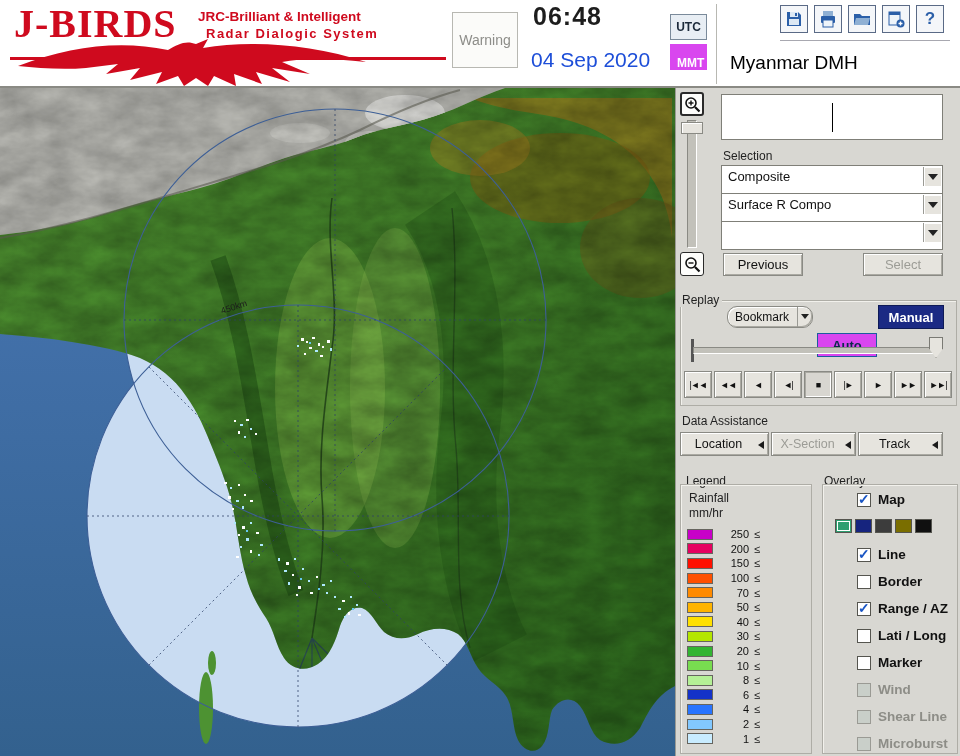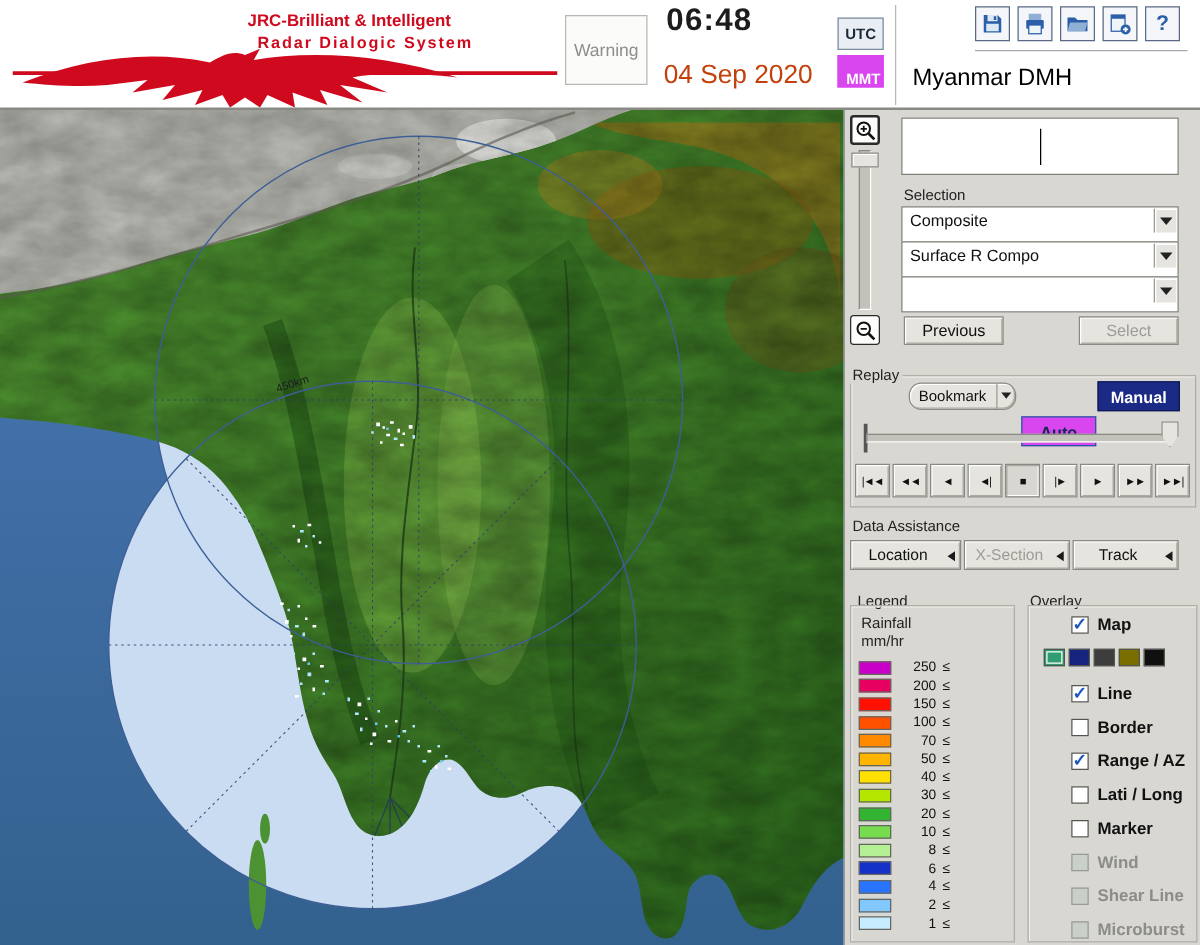--- a/index.html
+++ b/index.html
@@ -9,21 +9,21 @@
   
   .topbar { position:absolute; left:0; top:0; width:960px; height:88px; background:#ffffff; border-bottom:2px solid #8a8a84; }
   .logo { position:absolute; left:10px; top:0; width:440px; height:86px; }
   .logo-title { position:absolute; left:4px; top:0px; font-family:"Liberation Serif", serif; font-weight:bold; font-size:40px; letter-spacing:1px; color:#cf0a1e; }
   .logo-sub1 { position:absolute; left:188px; top:9px; font-size:13.5px; font-weight:bold; color:#cf0a1e; }
   .logo-sub2 { position:absolute; left:196px; top:26px; font-size:13px; font-weight:bold; letter-spacing:1.5px; color:#cf0a1e; }
   .eagle { position:absolute; left:0; top:36px; }
   .warning-box { position:absolute; left:452px; top:12px; width:66px; height:56px; background:#fbfbf9; border:1px solid #b8b8b2; display:flex; align-items:center; justify-content:center; }
   .warning-box span { font-size:14px; color:#8d8d89; }
   .clock-time { position:absolute; left:533px; top:2px; font-size:25px; font-weight:bold; letter-spacing:1px; color:#1d1d1d; }
-  .clock-date { position:absolute; left:531px; top:48px; font-size:21px; color:#c2410c; }
+  .clock-date { position:absolute; left:531px; top:48px; font-size:21px; color:#1d4ed8; }
   .hdr-divider { position:absolute; top:4px; width:1px; height:80px; background:#b8b8b2; }
   .tz-btn { position:absolute; left:670px; width:37px; height:26px; font-size:12px; font-weight:bold; text-align:center; line-height:24px; cursor:pointer; }
   .tz-utc { top:14px; background:#e8eef4; border:1px solid #7a8a9a; color:#1c2a3a; }
   .tz-mmt { top:44px; background:#d946ef; border:7px solid #d946ef; color:#ffffff; }
   .toolbar { position:absolute; left:780px; top:5px; width:170px; height:36px; display:flex; gap:6px; border-bottom:1px solid #a8a8b0; padding-bottom:5px; }
   .tool-btn { width:28px; height:28px; background:#f4f6f9; border:1px solid #5a6a86; display:flex; align-items:center; justify-content:center; cursor:pointer; }
   .tool-btn .q { font-size:17px; font-weight:bold; color:#2b5fa8; }
   .station { position:absolute; left:730px; top:52px; font-size:19px; color:#000; }
 
   
@@ -95,20 +95,21 @@
   .ov-sw { width:17px; height:14px; border:1px solid #55554f; cursor:pointer; }
   .ov-sw.sel { outline:1px solid #fff; outline-offset:-3px; }
 </style>
 </head>
 <body>
 
 <div class="screen">
 
   <div class="topbar">
     <div class="logo">
+      <div class="logo-title">J-BIRDS</div>
       <div class="logo-sub1">JRC-Brilliant &amp; Intelligent</div>
       <div class="logo-sub2">Radar  Dialogic  System</div>
       <svg class="eagle" width="436" height="50" viewBox="0 0 436 50">
         <rect x="0" y="21" width="436" height="3" fill="#cf0a1e"></rect>
         <path d="M8,30 C60,10 110,4 158,14 C168,8 176,4 186,8 L198,3 L193,12 C240,4 300,8 356,26 C320,22 292,22 272,26 L300,38 L262,32 L280,46 L246,36 L252,48 L224,38 L226,50 L204,40 L198,50 L186,42 L174,50 L168,40 L146,48 L152,36 L120,44 L130,32 L96,38 L108,28 L76,32 C52,34 28,32 8,30 Z" fill="#cf0a1e"></path>
       </svg>
     </div>
 
     <div class="warning-box">
       <span>Warning</span>

